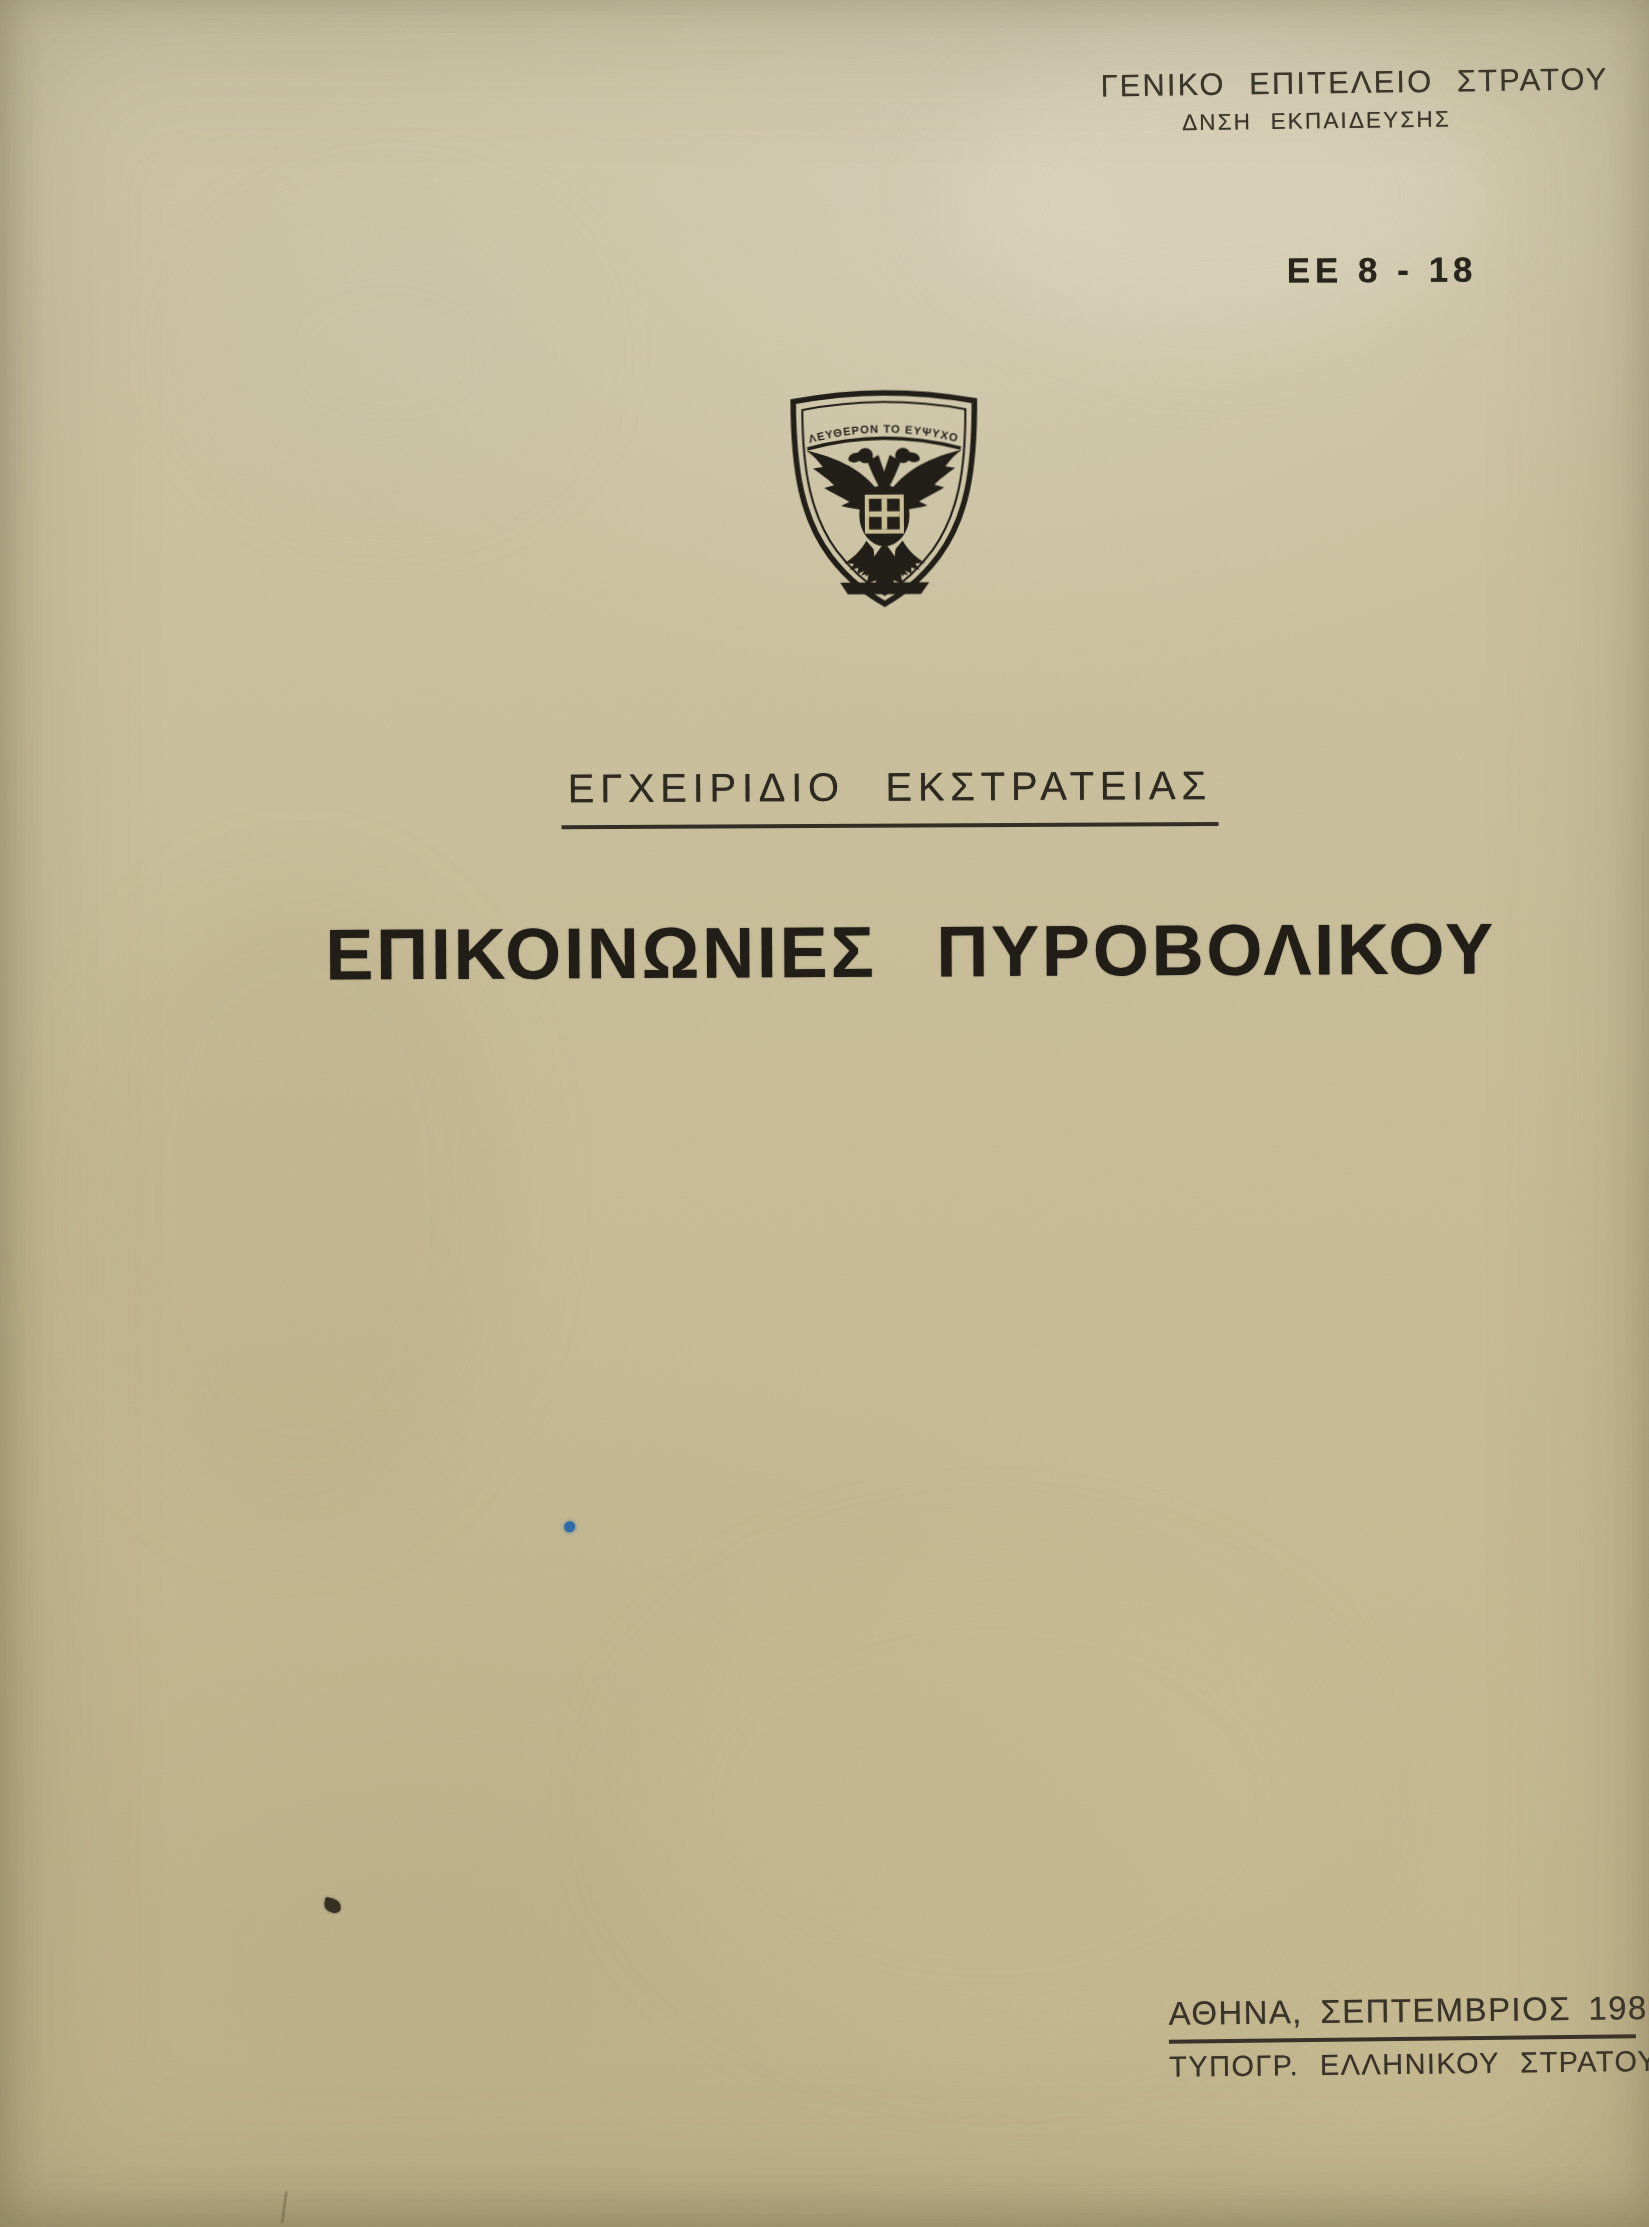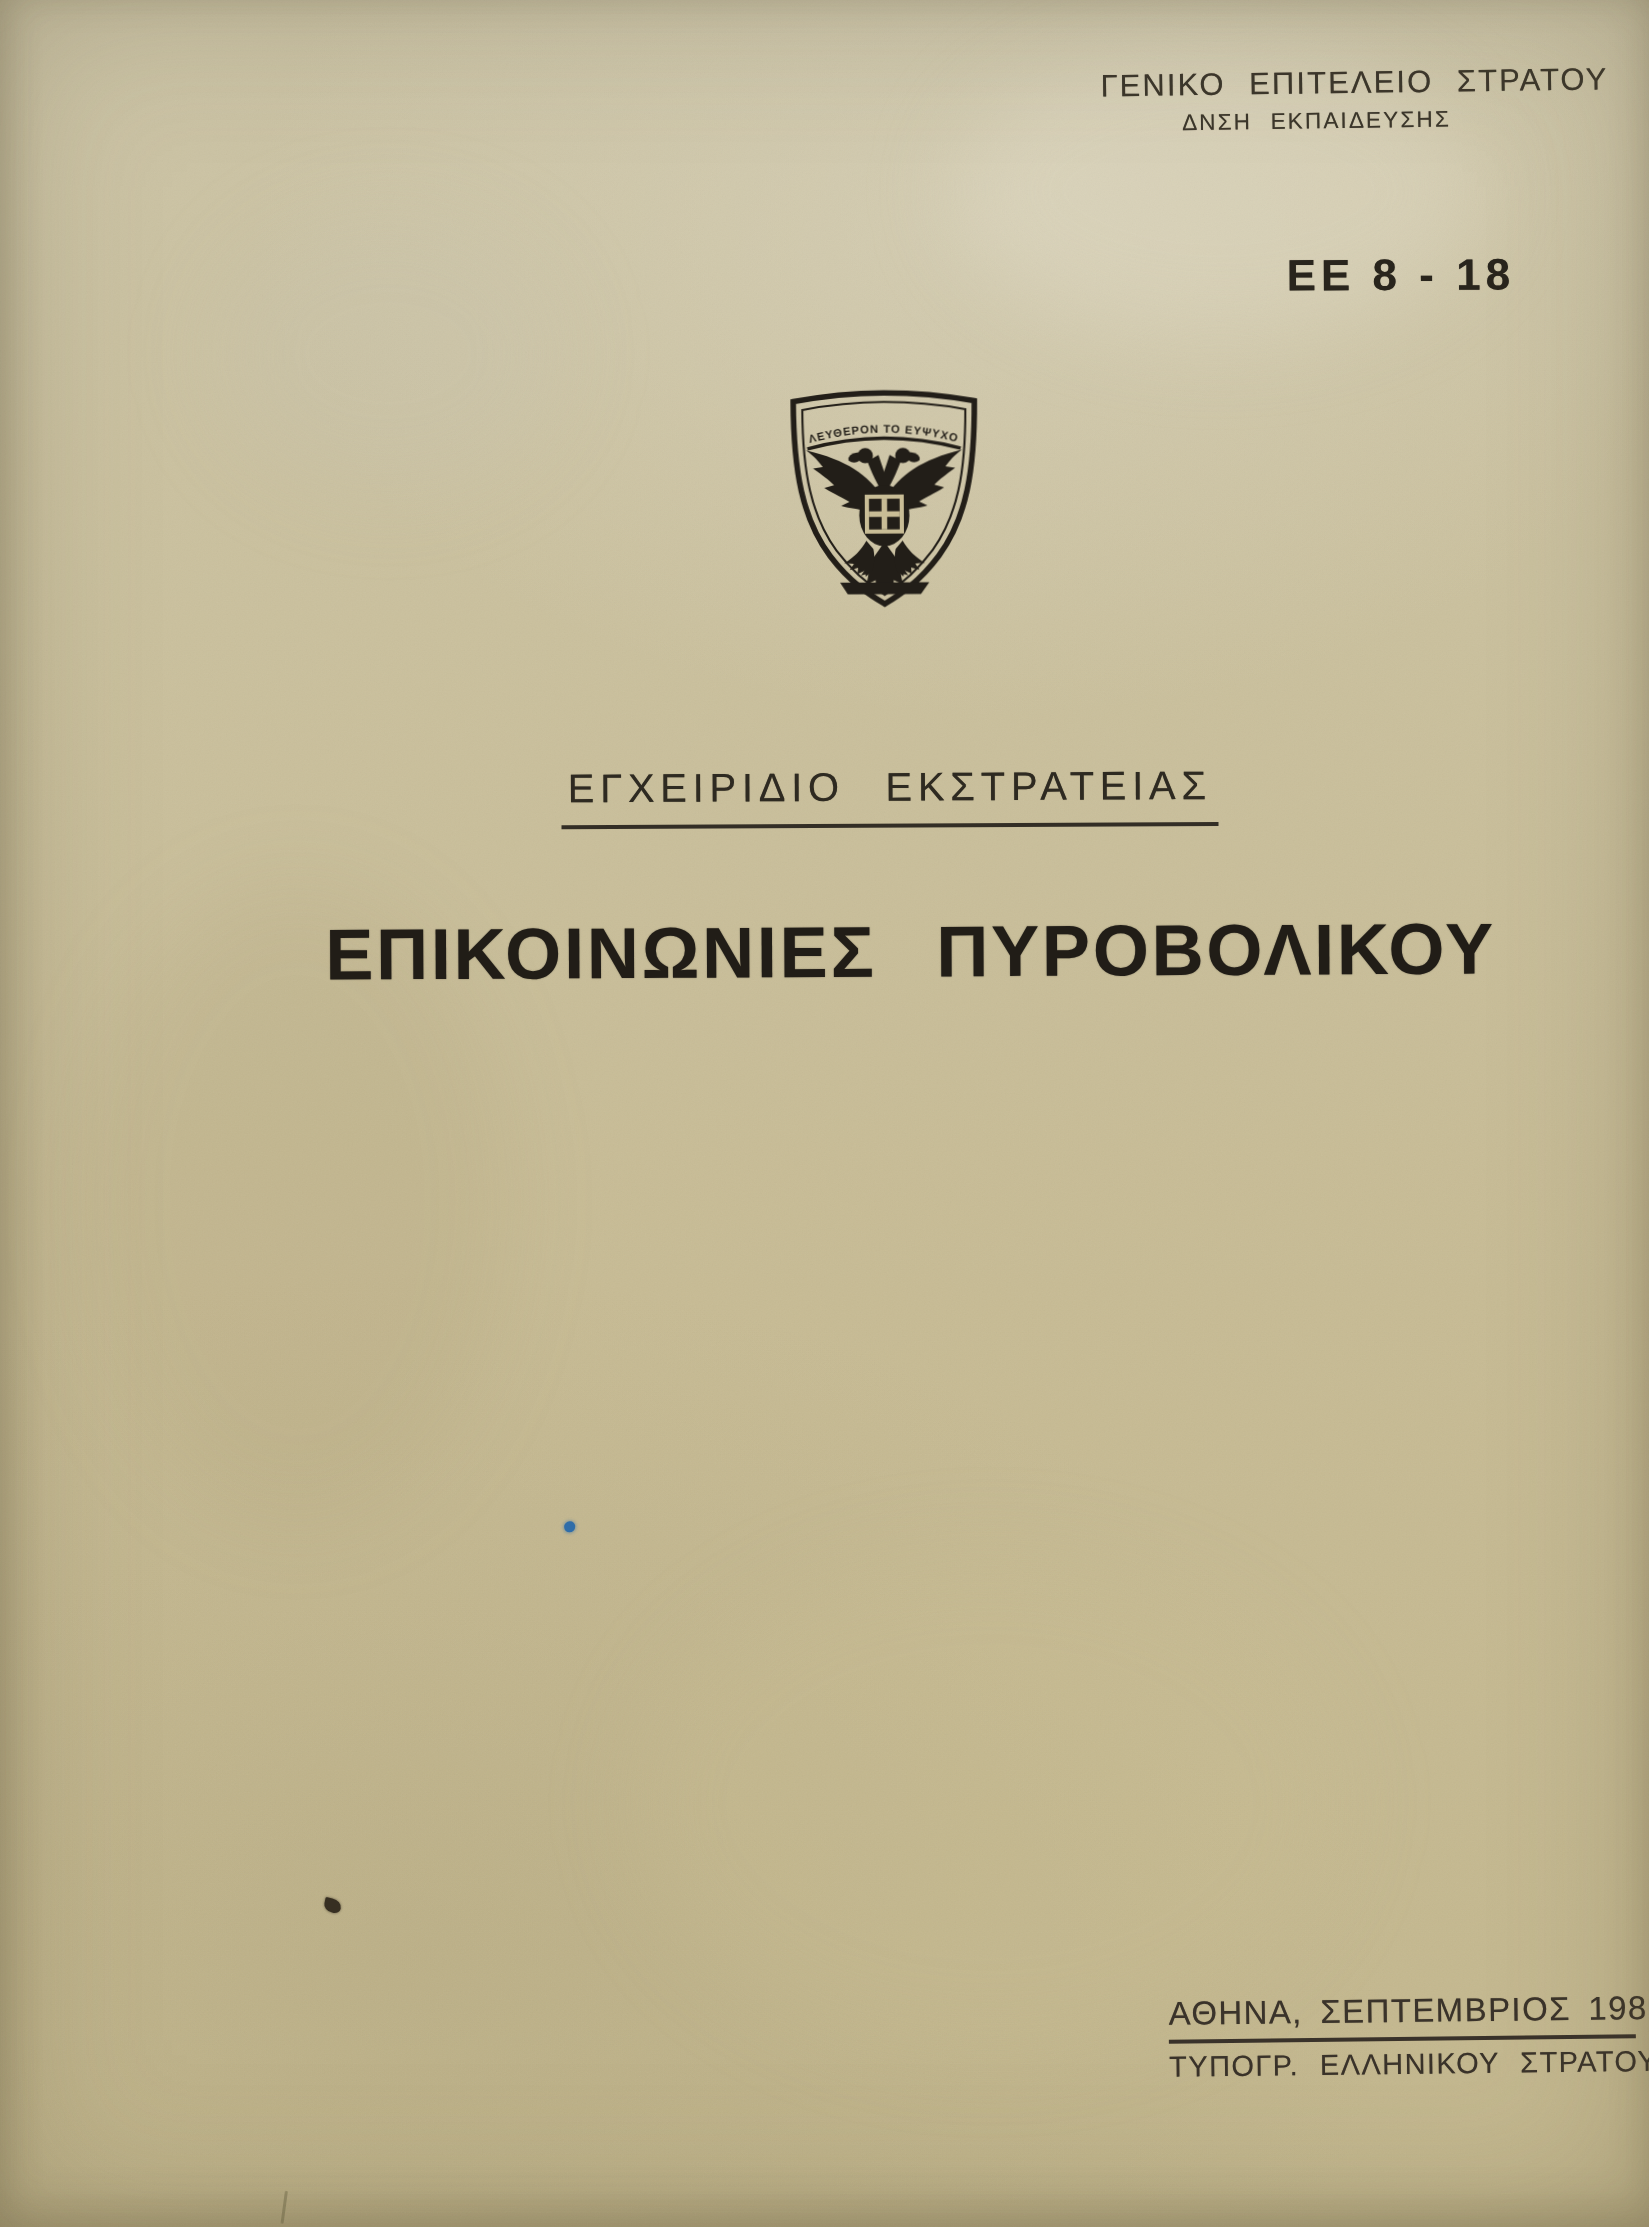--- a/index.html
+++ b/index.html
@@ -40,21 +40,21 @@
     white-space:nowrap;
   }
   .org-line2{
     margin-top:7px;
     font-size:22.6px;letter-spacing:2.1px;word-spacing:10px;
     color:#3b362b;text-shadow:0 0 0.7px rgba(55,50,38,0.5);
     white-space:nowrap;
   }
   .doc-code{
     position:absolute;left:1291px;top:253px;
-    font-size:44px;font-weight:700;letter-spacing:5px;
+    font-size:35px;font-weight:700;letter-spacing:5px;
     color:#29251d;text-shadow:0 0 0.7px rgba(40,35,25,0.6);
     white-space:nowrap;
   }
 
   .emblem{
     position:absolute;left:783px;top:382px;width:209px;height:230px;
     filter:blur(0.3px);
   }
 
   .series-title{

